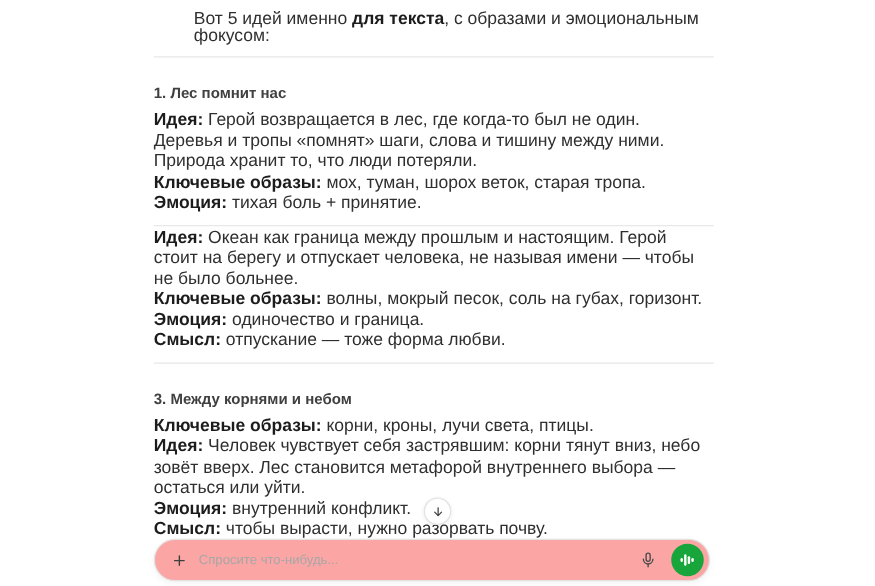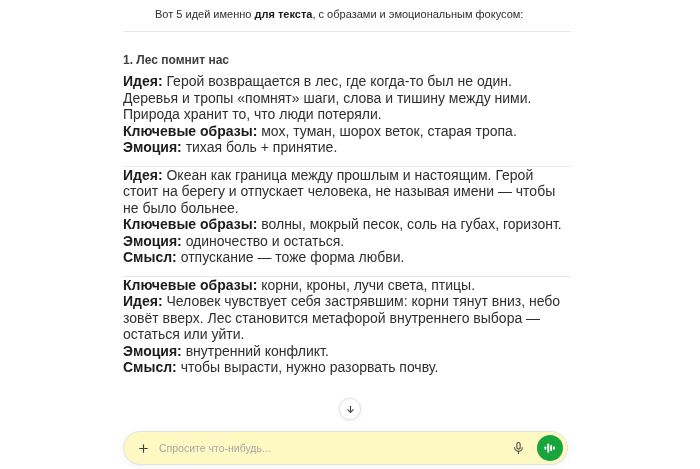--- a/index.html
+++ b/index.html
@@ -11,21 +11,21 @@
     color: #2f2f2f;
     position: relative;
     overflow: hidden;
   }
   .content {
     position: absolute;
     left: 123px; top: 0;
     width: 448px;
   }
   .intro {
-    font-size: 11px;
+    font-size: 14px;
     line-height: 14px;
     margin: 7px 0 6px 0;
     padding-left: 32px;
   }
   .intro b, .section-item b { color: #1c1c1c; }
   hr.divider {
     border: none;
     border-top: 1px solid #e8e8e8;
     margin: 10px 0 0 0;
   }
@@ -50,21 +50,21 @@
     border: 1px solid #e4e4e4;
     box-shadow: 0 1px 4px rgba(0,0,0,0.08);
     display: flex; align-items: center; justify-content: center;
     padding: 0;
     cursor: pointer;
   }
   .composer {
     position: absolute;
     left: 123px; top: 431px;
     width: 445px; height: 34px;
-    background: #fef9c3;
+    background: #fca5a5;
     border: 1px solid #e2e2e2;
     border-radius: 18px;
     box-shadow: 0 2px 6px rgba(0,0,0,0.05);
     display: flex; align-items: center;
     gap: 9px;
     padding: 0 4px 0 13px;
   }
   .icon-btn {
     background: none; border: none; padding: 0;
     display: flex; align-items: center; justify-content: center;
@@ -106,27 +106,28 @@
     <p class="section-item"><b>Идея:</b> <span>Герой возвращается в лес, где когда-то был не один. Деревья и тропы «помнят» шаги, слова и тишину между ними. Природа хранит то, что люди потеряли.</span></p>
     <p class="section-item"><b>Ключевые образы:</b> <span>мох, туман, шорох веток, старая тропа.</span></p>
     <p class="section-item"><b>Эмоция:</b> <span>тихая боль + принятие.</span></p>
   </section>
 
   <hr class="divider">
 
   <section>
     <p class="section-item"><b>Идея:</b> <span>Океан как граница между прошлым и настоящим. Герой стоит на берегу и отпускает человека, не называя имени — чтобы не было больнее.</span></p>
     <p class="section-item"><b>Ключевые образы:</b> <span>волны, мокрый песок, соль на губах, горизонт.</span></p>
-    <p class="section-item"><b>Эмоция:</b> <span>одиночество и остаться.</span></p>
+    <p class="section-item"><b>Эмоция:</b> <span>одиночество и граница.</span></p>
     <p class="section-item"><b>Смысл:</b> <span>отпускание — тоже форма любви.</span></p>
   </section>
 
   <hr class="divider">
 
   <section>
+    <h3 class="section-title">3. Между корнями и небом</h3>
     <p class="section-item"><b>Ключевые образы:</b> <span>корни, кроны, лучи света, птицы.</span></p>
     <p class="section-item"><b>Идея:</b> <span>Человек чувствует себя застрявшим: корни тянут вниз, небо зовёт вверх. Лес становится метафорой внутреннего выбора — остаться или уйти.</span></p>
     <p class="section-item"><b>Эмоция:</b> <span>внутренний конфликт.</span></p>
     <p class="section-item"><b>Смысл:</b> <span>чтобы вырасти, нужно разорвать почву.</span></p>
   </section>
 
 </div>
 
 <button class="scroll-btn" aria-label="scroll to bottom">
   <span style="display:flex;">

